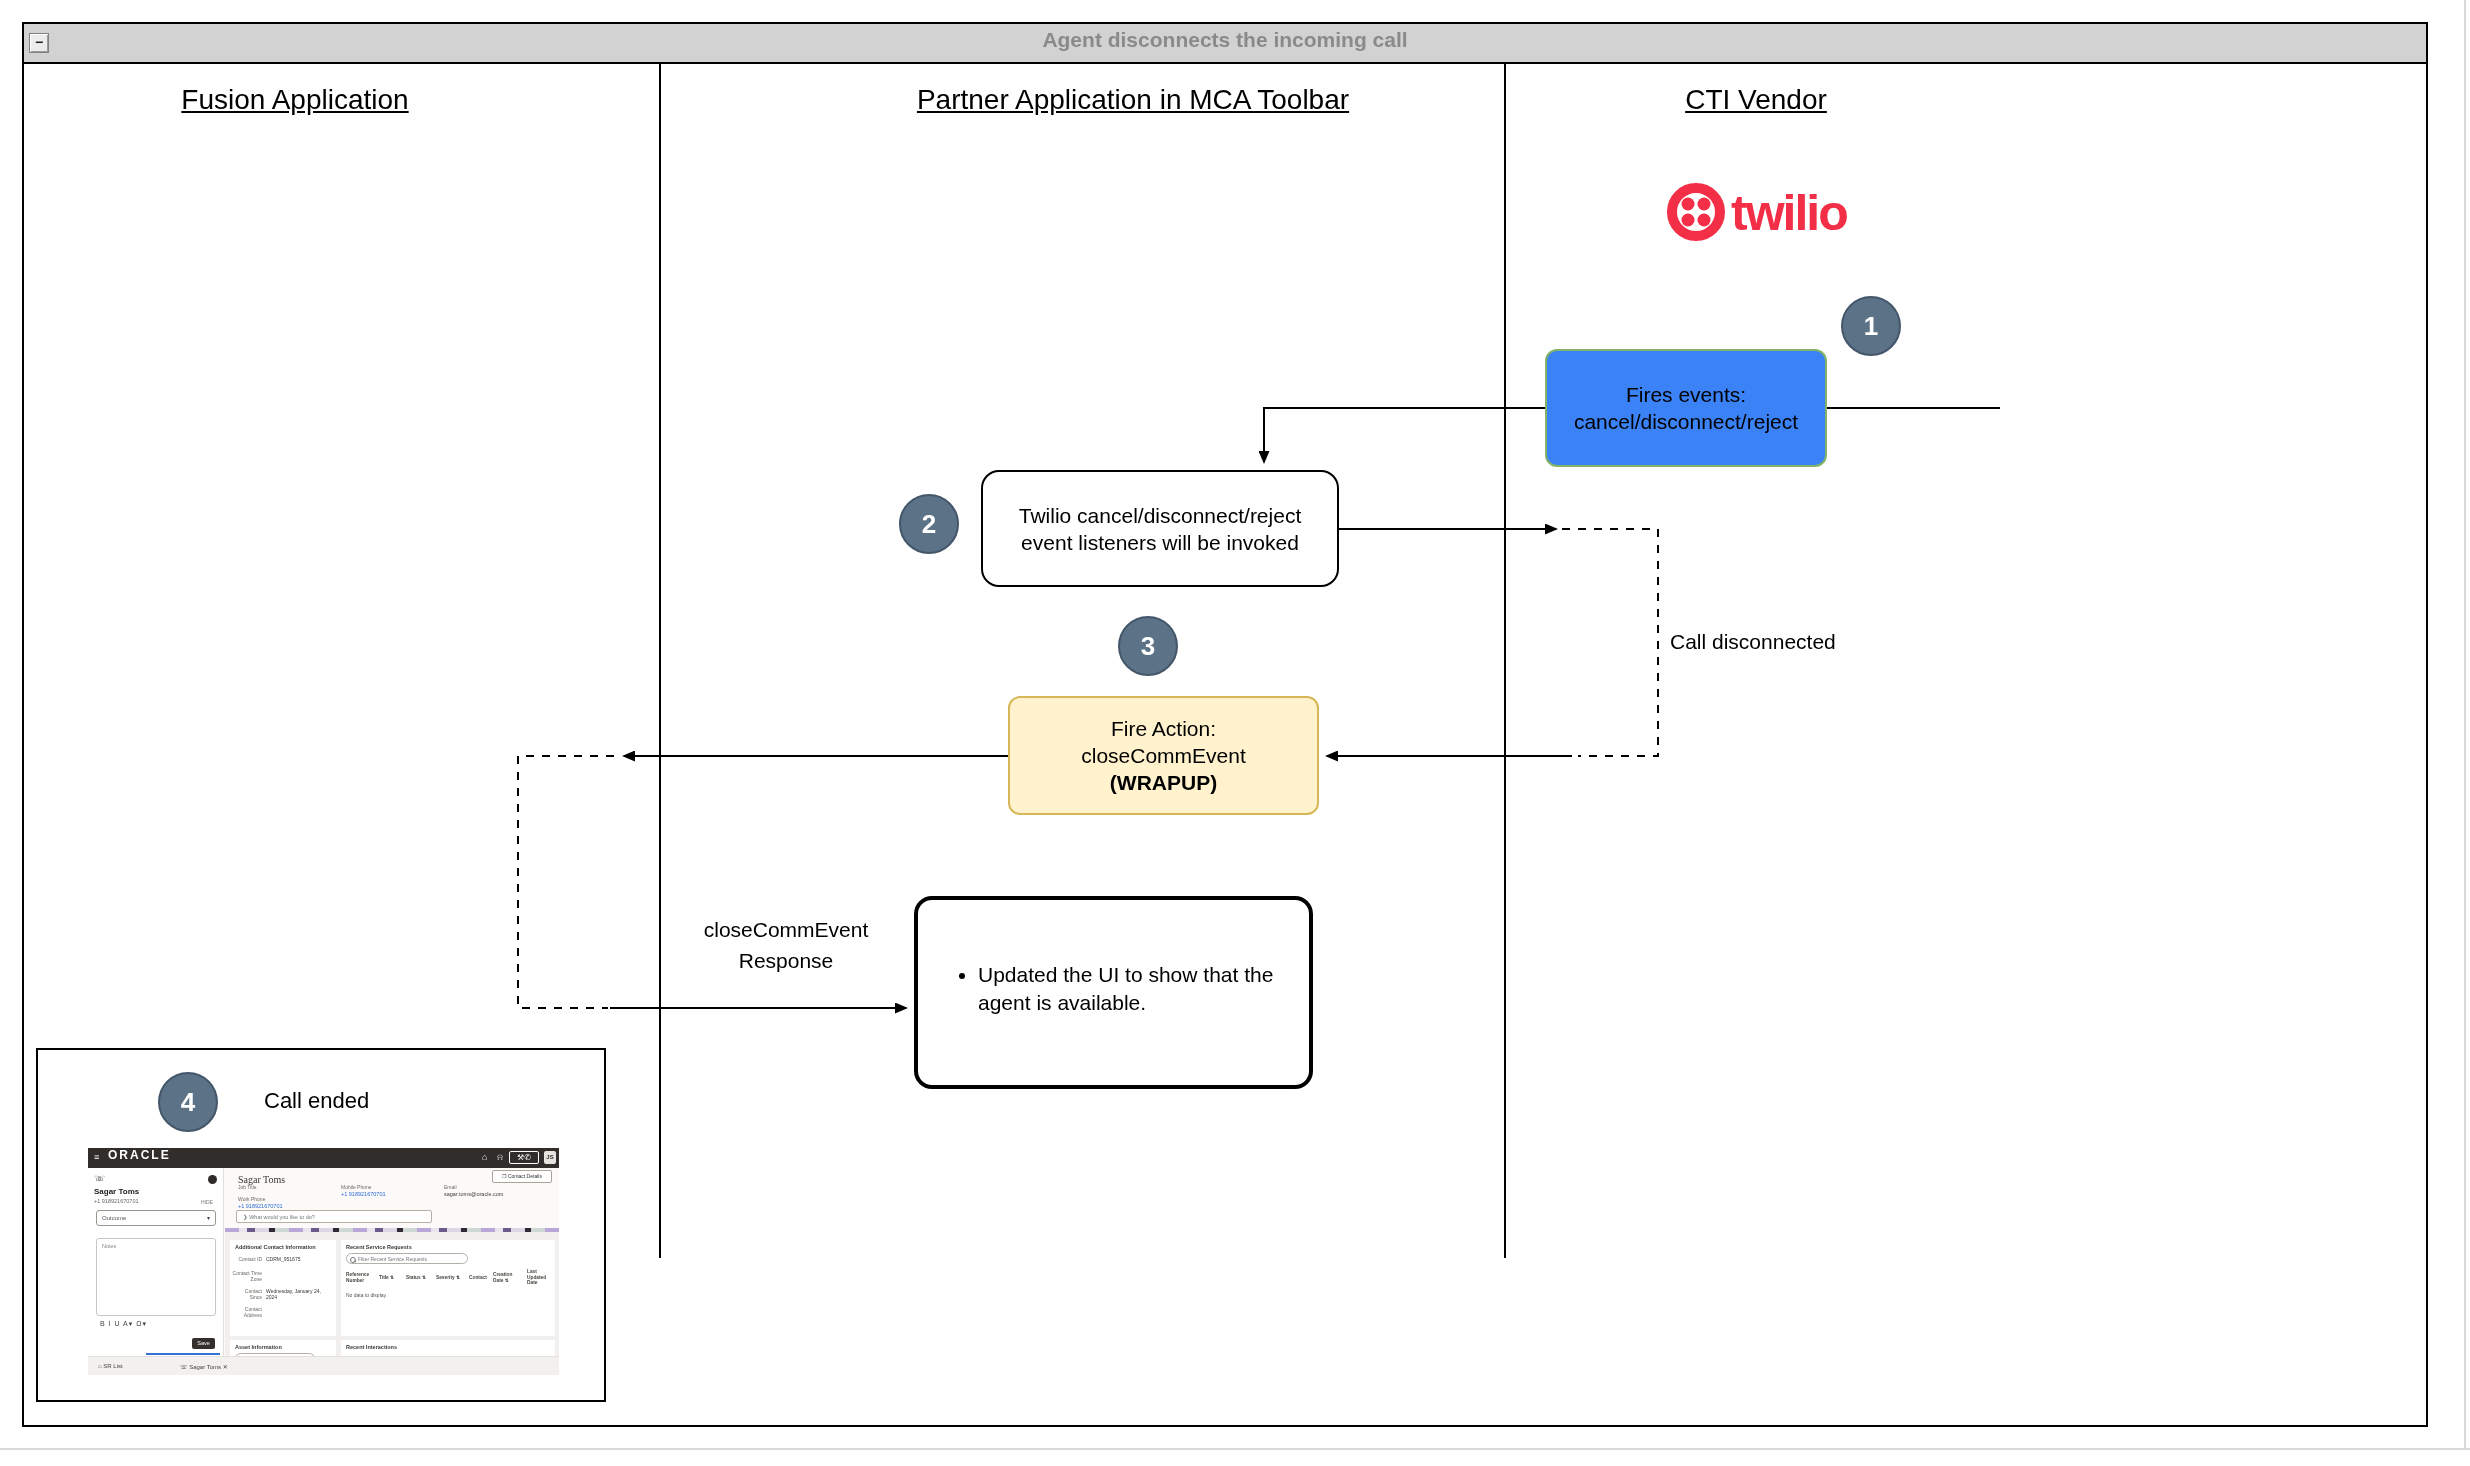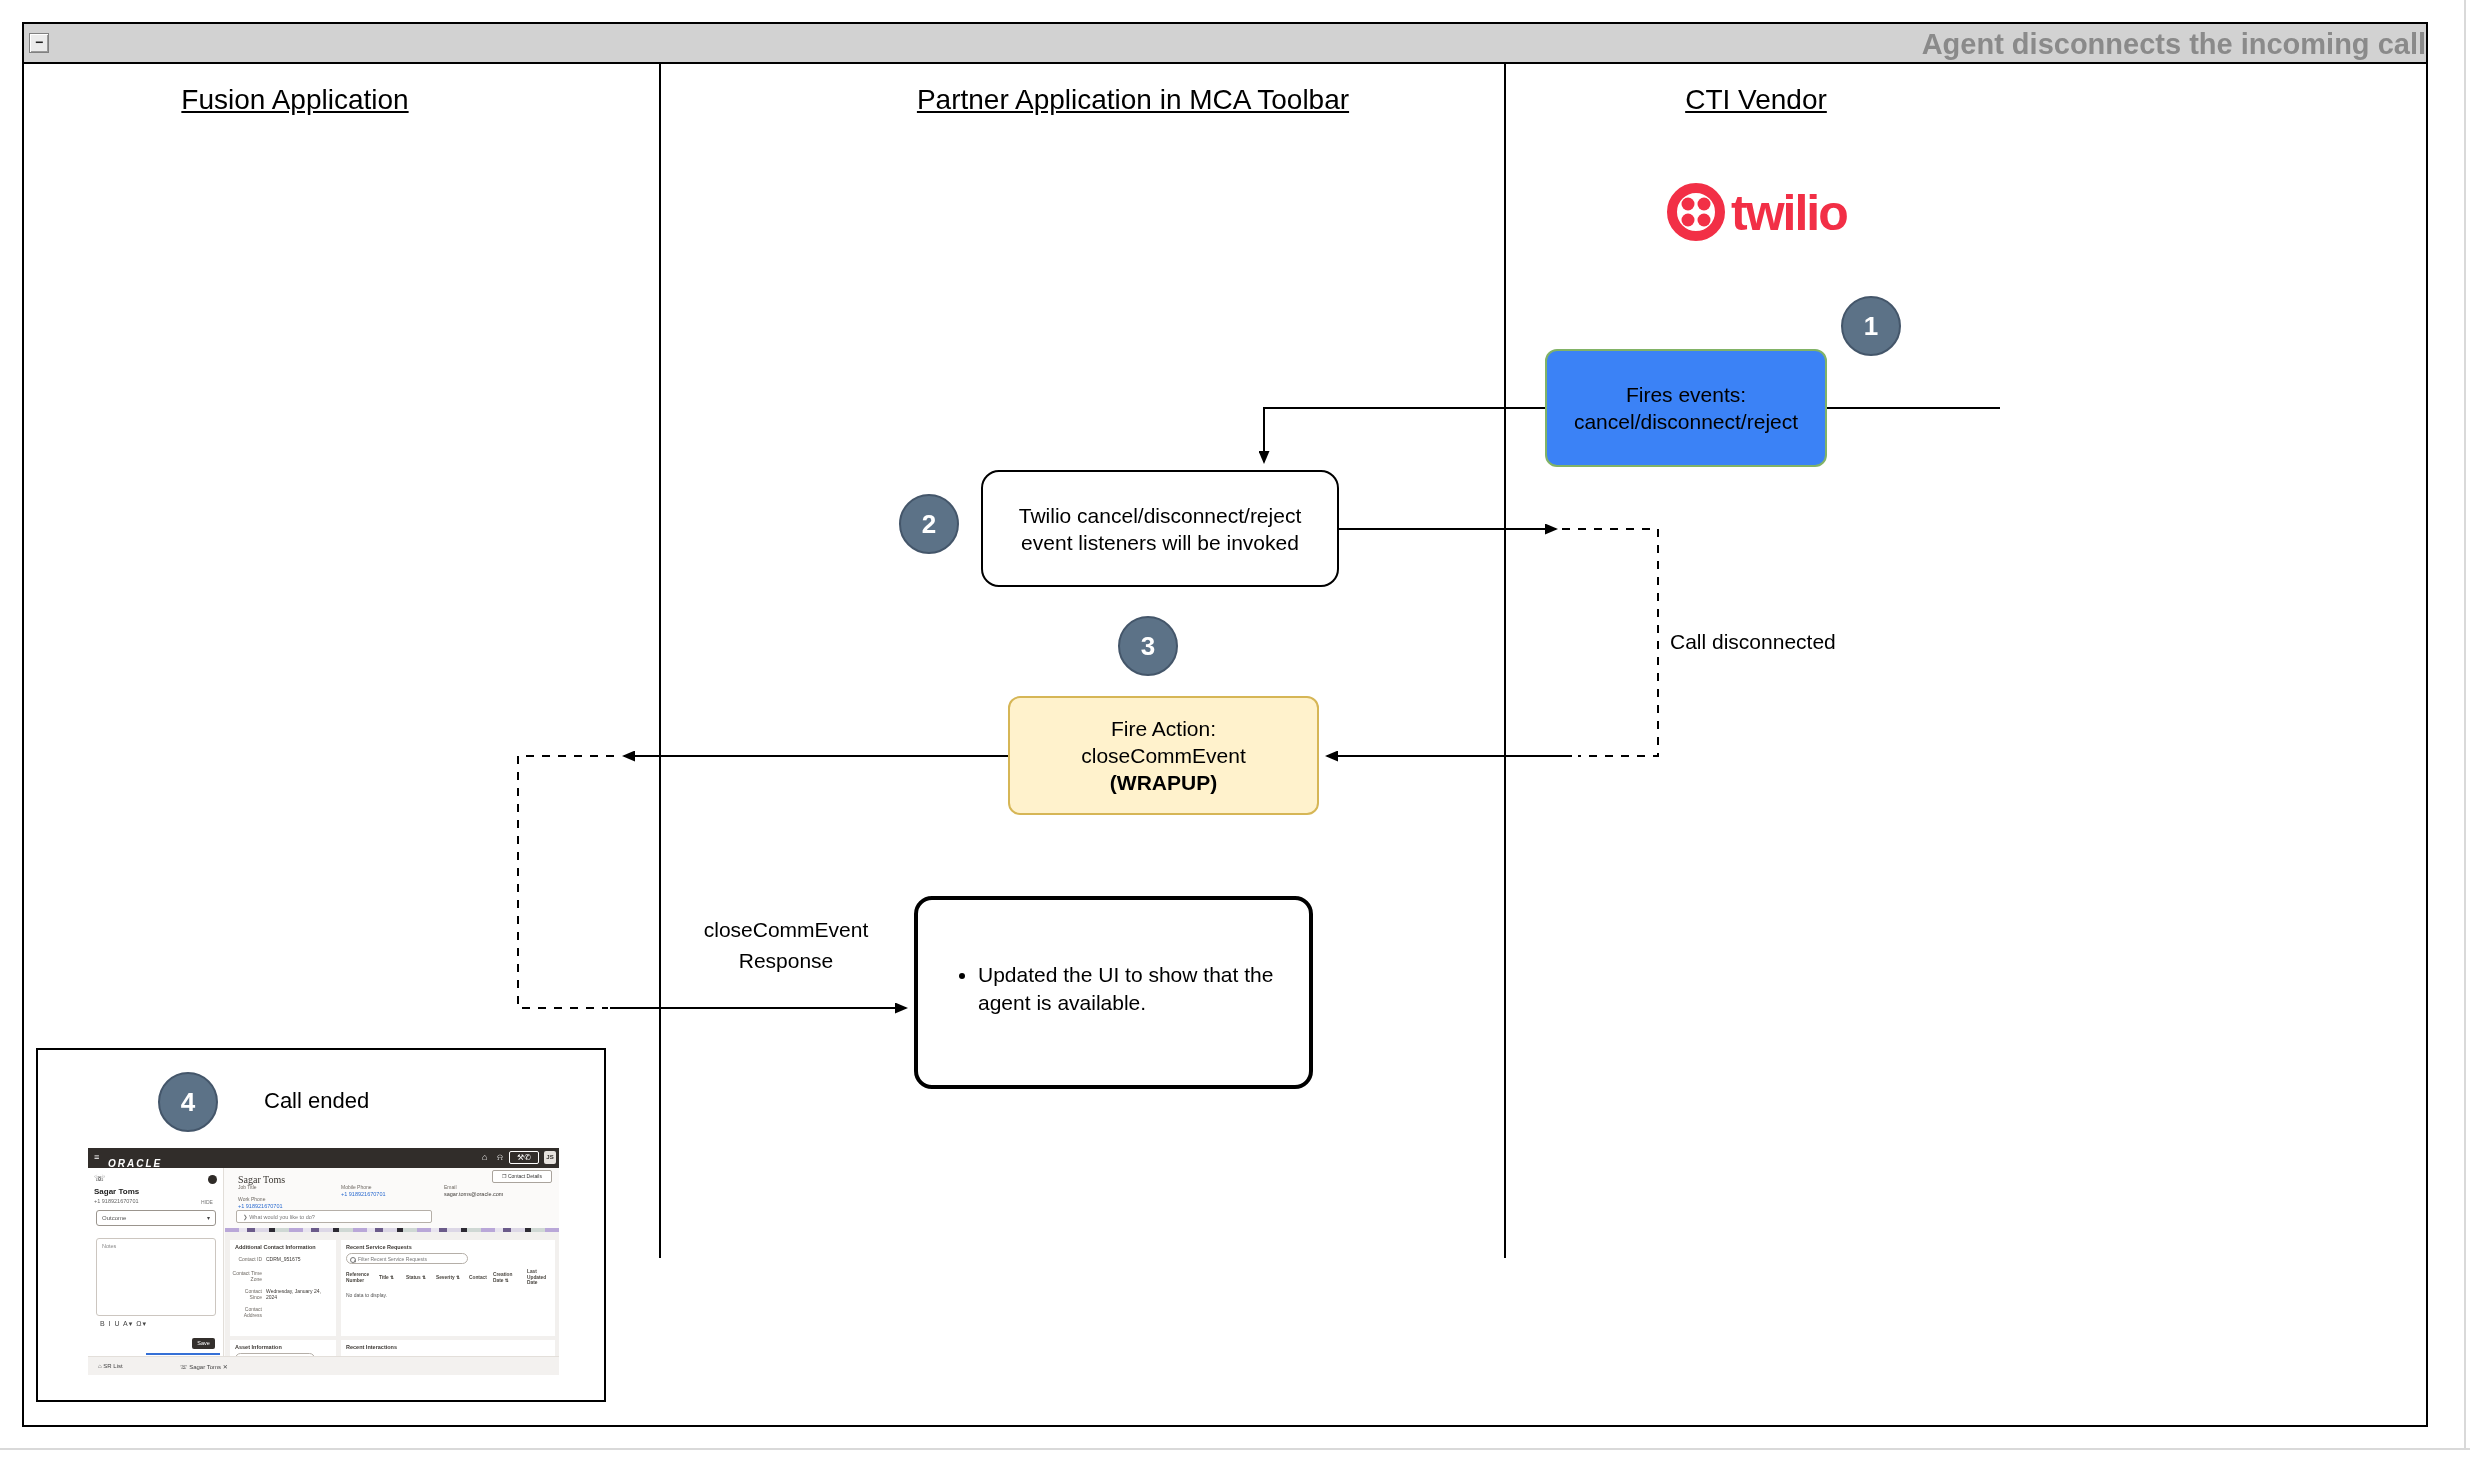--- a/index.html
+++ b/index.html
@@ -6,21 +6,21 @@
   body{font-family:"Liberation Sans", sans-serif; color:#000;}
   #stage{position:relative;width:2470px;height:1466px;background:#fff;overflow:hidden;}
 
   
   .canvas-edge-bottom{position:absolute;left:0;top:1448px;width:2470px;height:2px;background:#d9d9d9;}
   .canvas-edge-right{position:absolute;left:2464px;top:0;width:2px;height:1450px;background:#d9d9d9;}
 
   
   .frame{position:absolute;left:22px;top:22px;width:2406px;height:1405px;border:2px solid #000;box-sizing:border-box;background:#fff;}
   .titlebar{position:absolute;left:0;top:0;width:100%;height:40px;background:#d2d2d2;border-bottom:2px solid #000;box-sizing:border-box;}
-  .titlebar .title{position:absolute;left:0;top:4px;width:100%;text-align:right;font-size:29px;font-weight:bold;color:#8a8a8a;}
+  .titlebar .title{position:absolute;left:0;top:4px;width:100%;text-align:center;font-size:21px;font-weight:bold;color:#8a8a8a;}
   .collapse-btn{position:absolute;left:5px;top:9px;width:20px;height:20px;background:#ececec;border:1px solid #808080;box-shadow:inset 1px 1px 0 #fff, inset -1px -1px 0 #9a9a9a;box-sizing:border-box;text-align:center;line-height:16px;font-size:14px;font-weight:bold;color:#222;}
 
   .lane-header{position:absolute;top:84px;font-size:28px;color:#000;text-align:center;text-decoration:underline;}
   .lh-fusion{left:164px;width:262px;}
   .lh-partner{left:879px;width:508px;}
   .lh-cti{left:1677px;width:158px;}
 
   .lifeline{position:absolute;top:62px;width:2px;height:1196px;background:#000;}
   .ll-1{left:659px;}
   .ll-2{left:1504px;}
@@ -50,21 +50,21 @@
   .twilio{position:absolute;left:1663px;top:178px;width:230px;height:68px;}
 
   
   .group4{position:absolute;left:36px;top:1048px;width:570px;height:354px;border:2px solid #000;box-sizing:border-box;background:#fff;}
   .call-ended{position:absolute;left:226px;top:38px;font-size:22px;}
 
   
   .shot{position:absolute;left:50px;top:98px;width:471px;height:227px;background:#fbfaf9;overflow:hidden;font-family:"Liberation Sans",sans-serif;}
   .shot .topbar{position:absolute;left:0;top:0;width:100%;height:20px;background:#312d2a;}
   .shot .menu-glyph{position:absolute;left:6px;top:4px;color:#fff;font-size:9px;}
-  .shot .brand{position:absolute;left:20px;top:10px;color:#fff;font-size:10px;font-weight:bold;letter-spacing:2px;font-style:italic;}
+  .shot .brand{position:absolute;left:20px;top:0;color:#fff;font-size:12px;font-weight:bold;letter-spacing:2px;}
   .shot .tb-ic{position:absolute;top:4px;color:#fff;font-size:9px;line-height:11px;}
   .shot .tb-group{position:absolute;left:421px;top:3px;width:30px;height:13px;border:1px solid #fff;border-radius:2px;box-sizing:border-box;color:#fff;font-size:8px;text-align:center;line-height:11px;}
   .shot .avatar{position:absolute;left:456px;top:3px;width:12px;height:13px;background:#e7e3df;border-radius:2px;color:#312d2a;font-size:6px;font-weight:bold;text-align:center;line-height:13px;}
 
   .shot .sp{position:absolute;left:0;top:20px;width:136px;height:188px;background:#fff;border-right:1px solid #e2ded9;box-sizing:border-box;}
   .shot .sp-phone{position:absolute;left:6px;top:5px;font-size:9px;color:#333;}
   .shot .sp-dot{position:absolute;left:120px;top:7px;width:9px;height:9px;border-radius:50%;background:#2f2b28;}
   .shot .sp-name{position:absolute;left:6px;top:19px;font-size:8px;font-weight:bold;color:#222;}
   .shot .sp-num{position:absolute;left:6px;top:30px;font-size:5.5px;color:#666;}
   .shot .sp-hide{position:absolute;left:113px;top:31px;font-size:5px;color:#777;}

